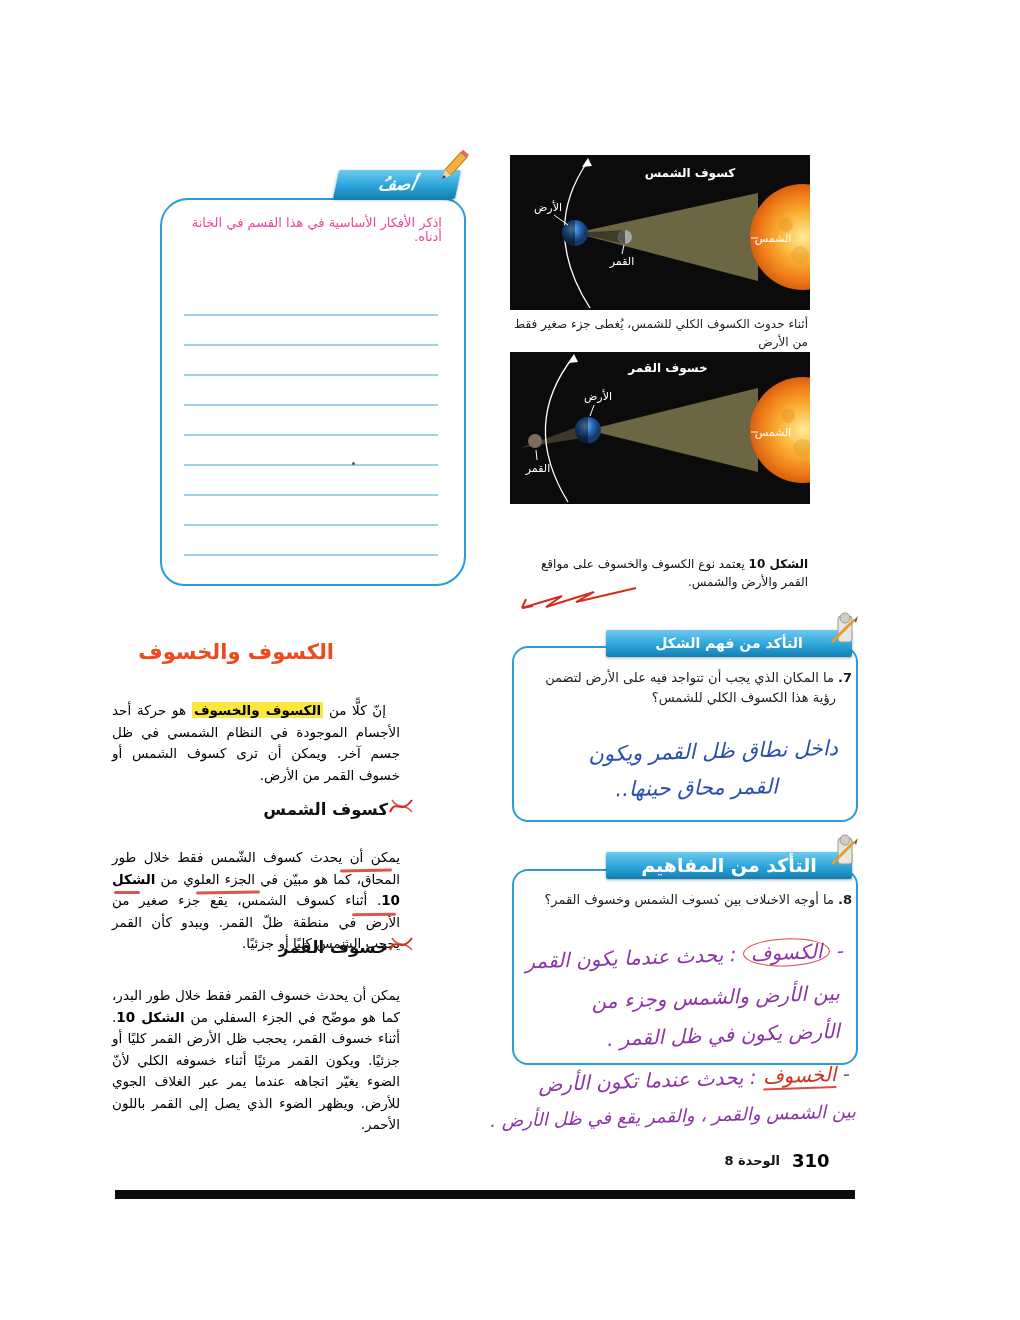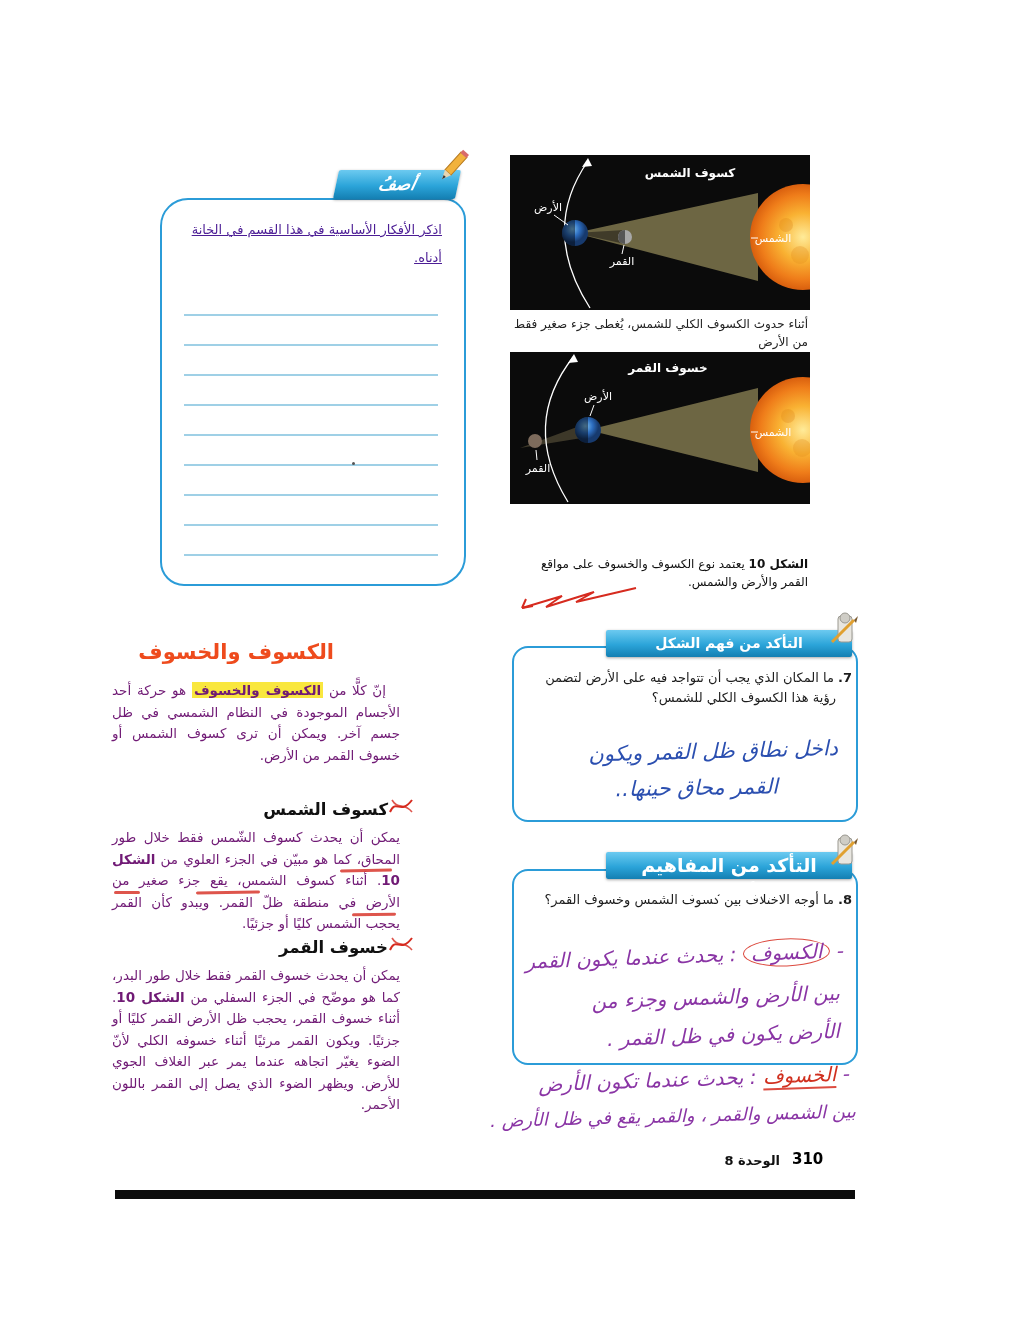--- a/index.html
+++ b/index.html
@@ -1,20 +1,20 @@
 <!DOCTYPE html>
 <html lang="ar"><head>
 <meta charset="utf-8">
 <style>
   html,body{margin:0;padding:0;background:#e9e9e9;}
   #page{position:relative;width:1020px;height:1320px;background:#ffffff;overflow:hidden;
         font-family:"DejaVu Sans",sans-serif;}
   .abs{position:absolute;}
   .rtl{direction:rtl;unicode-bidi:embed;}
-  .body-text{font-size:13.5px;line-height:21.5px;color:#701a75;text-align:justify;}
+  .body-text{font-size:13.5px;line-height:21.5px;color:#000000;text-align:justify;margin-top:20px;}
   .caption{font-size:12px;line-height:17.5px;color:#222;text-align:right;}
   .subhead{font-size:16.5px;font-weight:bold;color:#101010;text-align:right;}
   .banner{background:linear-gradient(180deg,#6ccaf0 0%,#2ba4d9 55%,#147fb2 100%);
           color:#fff;font-weight:bold;text-align:center;border-radius:2px;
           box-shadow:0 1px 3px rgba(0,0,0,.35);}
   .note-box{border:2.5px solid #2b9cd8;background:#fff;}
   .hl{background:#f9e73e;font-weight:bold;padding:0 2px;}
   .b{font-weight:bold;}
   .q{font-size:13px;line-height:20px;color:#1c1c1c;text-align:right;
      padding-right:16px;text-indent:-16px;}
@@ -25,21 +25,21 @@
   .term-oval{border:1.8px solid rgba(214,43,31,.85);border-radius:50%;padding:1px 7px;}
   .term-under{color:#d0301f;border-bottom:2px solid rgba(214,43,31,.85);}
   svg text{font-family:"DejaVu Sans",sans-serif;}
 </style>
 </head>
 <body>
 
 <div id="page">
 
   <div class="abs note-box" style="left:160px;top:198px;width:302px;height:384px;border-radius:28px 22px 30px 24px;">
-    <div class="rtl" style="padding:16px 22px 0;font-size:13px;line-height:28px;color:#4c1d95;text-align:right;text-decoration:underline;">اذكر الأفكار الأساسية في هذا القسم في الخانة أدناه.</div>
+    <div class="rtl" style="padding:16px 22px 0;font-size:13px;line-height:14px;color:#ec4899;text-align:right;">اذكر الأفكار الأساسية في هذا القسم في الخانة أدناه.</div>
   </div>
   <div class="abs" style="left:184px;top:286px;width:254px;height:274px;
        background:repeating-linear-gradient(to bottom,transparent 0 28px,#9fd0e6 28px 30px);"></div>
   <div class="abs" style="left:352px;top:462px;width:3px;height:3px;background:#555;border-radius:50%;"></div>
   <div class="abs banner rtl" style="left:336px;top:170px;width:122px;height:29px;line-height:29px;
        transform:skewX(-12deg);font-style:italic;font-size:17px;">
     <span>أصفُ</span>
   </div>
   <svg class="abs" style="left:430px;top:146px;" width="44" height="44" viewBox="0 0 44 44">
     <g transform="rotate(42 22 22)">
@@ -190,16 +190,16 @@
     <span>- </span><span class="term-oval">الكسوف</span><span> : يحدث عندما يكون القمر</span>
   </div>
   <div class="abs rtl hand hand-purple" style="left:540px;top:986px;width:300px;text-align:right;transform:rotate(-2deg);">بين الأرض والشمس وجزء من</div>
   <div class="abs rtl hand hand-purple" style="left:540px;top:1024px;width:300px;text-align:right;transform:rotate(-2deg);">الأرض يكون في ظل القمر .</div>
   <div class="abs rtl hand hand-purple" style="left:478px;top:1068px;width:372px;text-align:right;transform:rotate(-2deg);">
     <span>- </span><span class="term-under">الخسوف</span><span> : يحدث عندما تكون الأرض</span>
   </div>
   <div class="abs rtl hand hand-purple" style="left:430px;top:1106px;width:426px;text-align:right;font-size:18px;transform:rotate(-1.5deg);">بين الشمس والقمر ، والقمر يقع في ظل الأرض .</div>
 
   <div class="abs rtl" style="left:700px;top:1153px;width:80px;font-size:13px;font-weight:bold;color:#111;text-align:right;">الوحدة 8</div>
-  <div class="abs" style="left:792px;top:1150px;width:40px;font-size:15px;font-weight:bold;color:#000;">310</div>
+  <div class="abs" style="left:792px;top:1150px;width:40px;font-size:18px;font-weight:bold;color:#000;">310</div>
   <div class="abs" style="left:115px;top:1190px;width:740px;height:9px;background:#0c0c0c;"></div>
 
 </div>
 
 </body></html>

